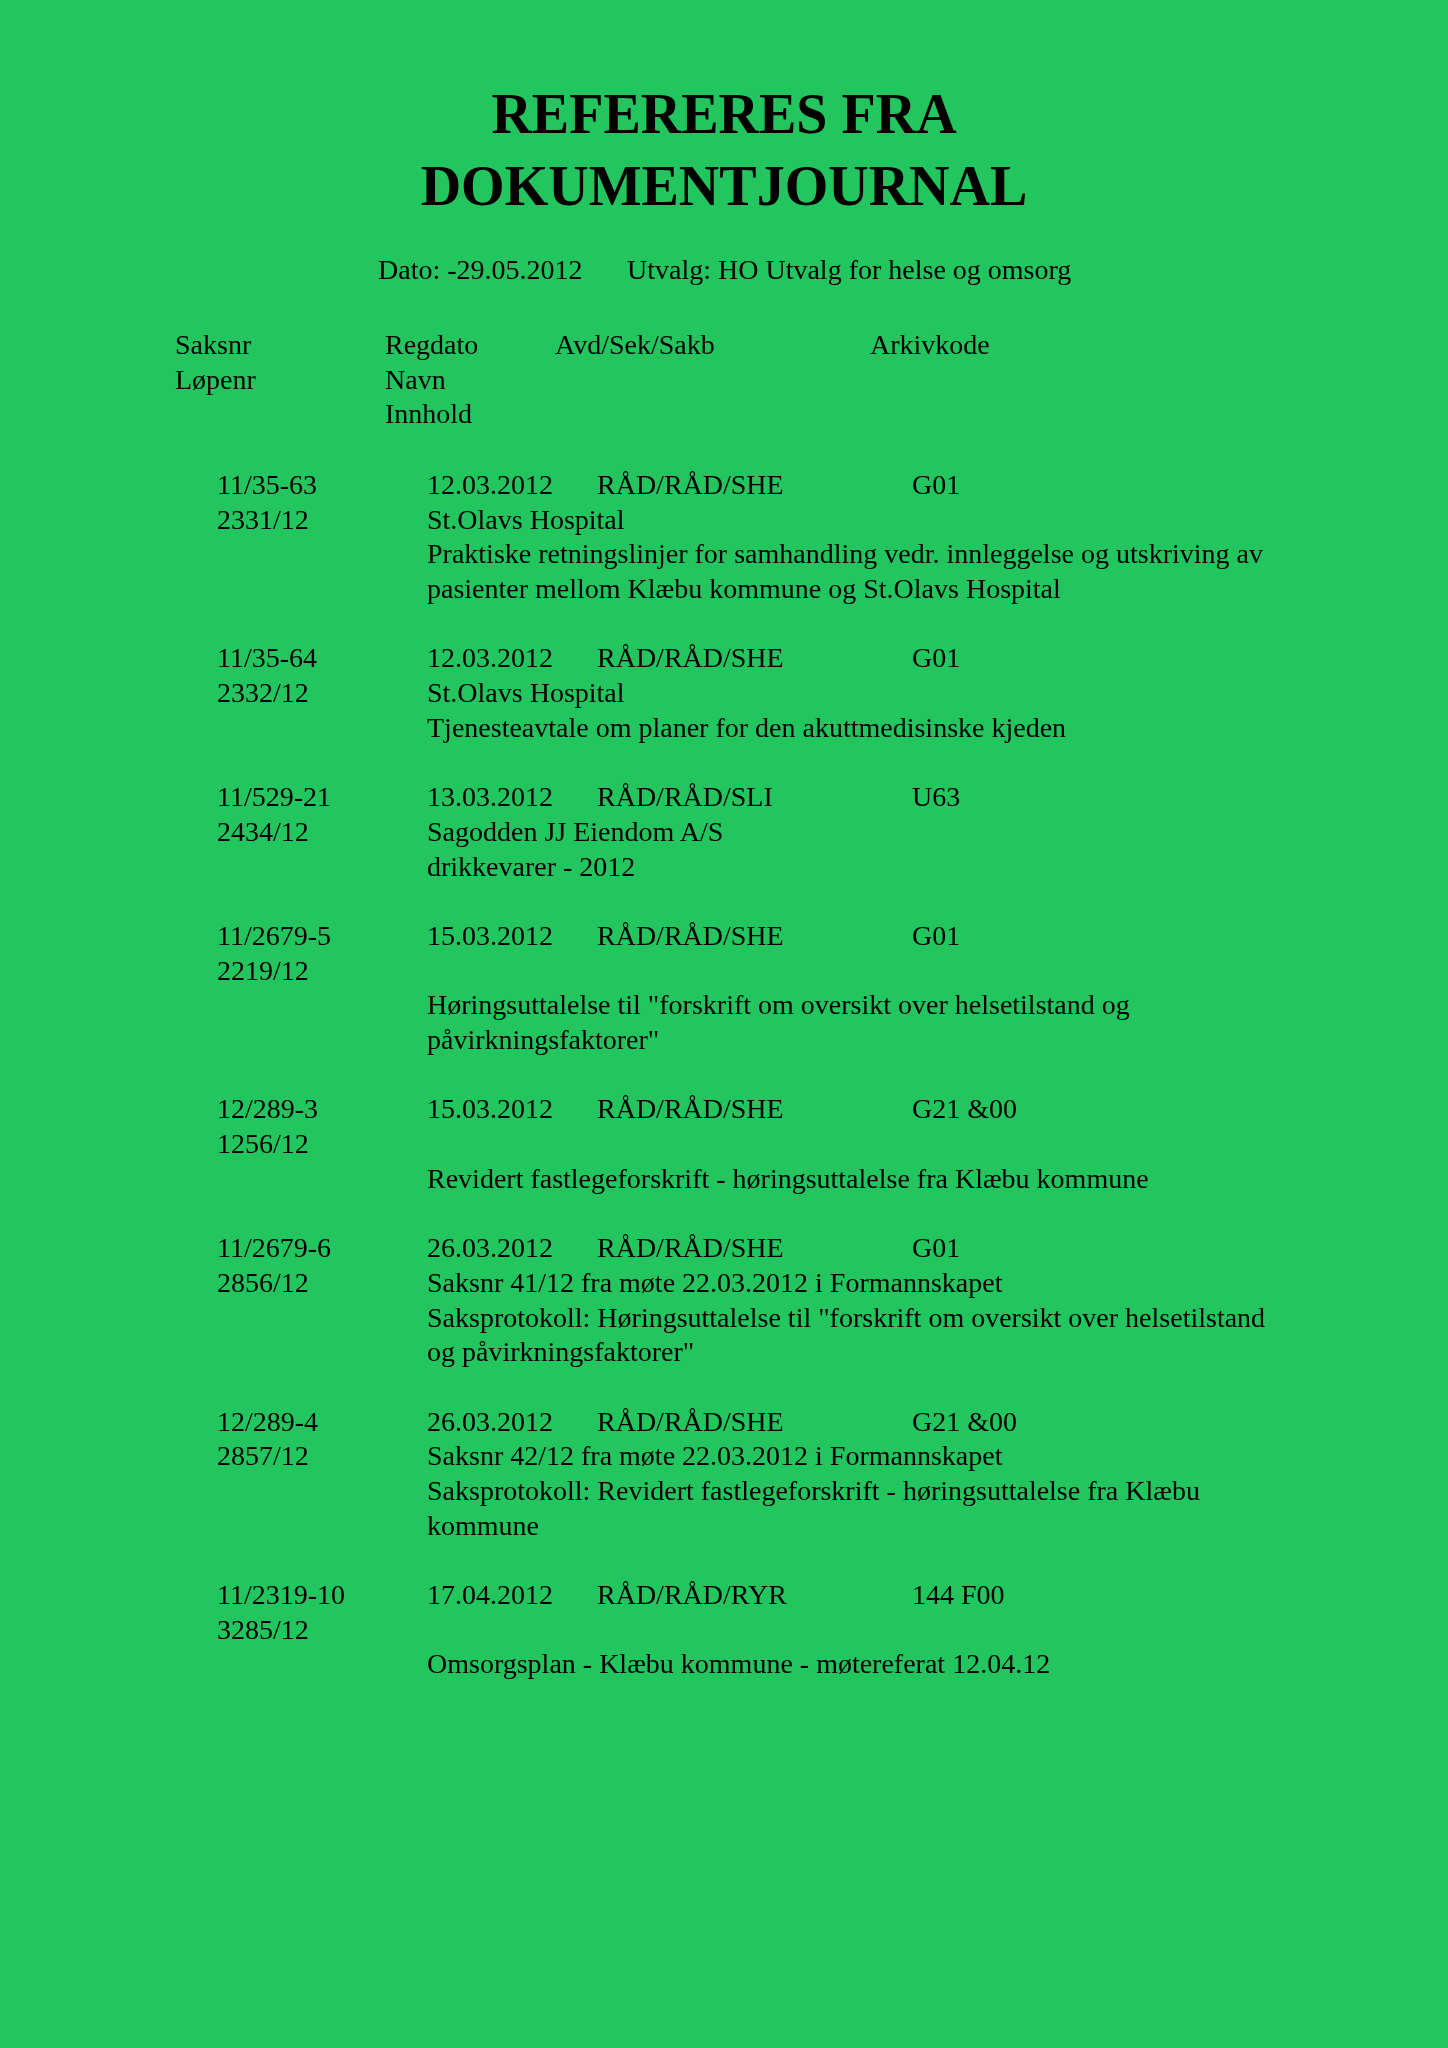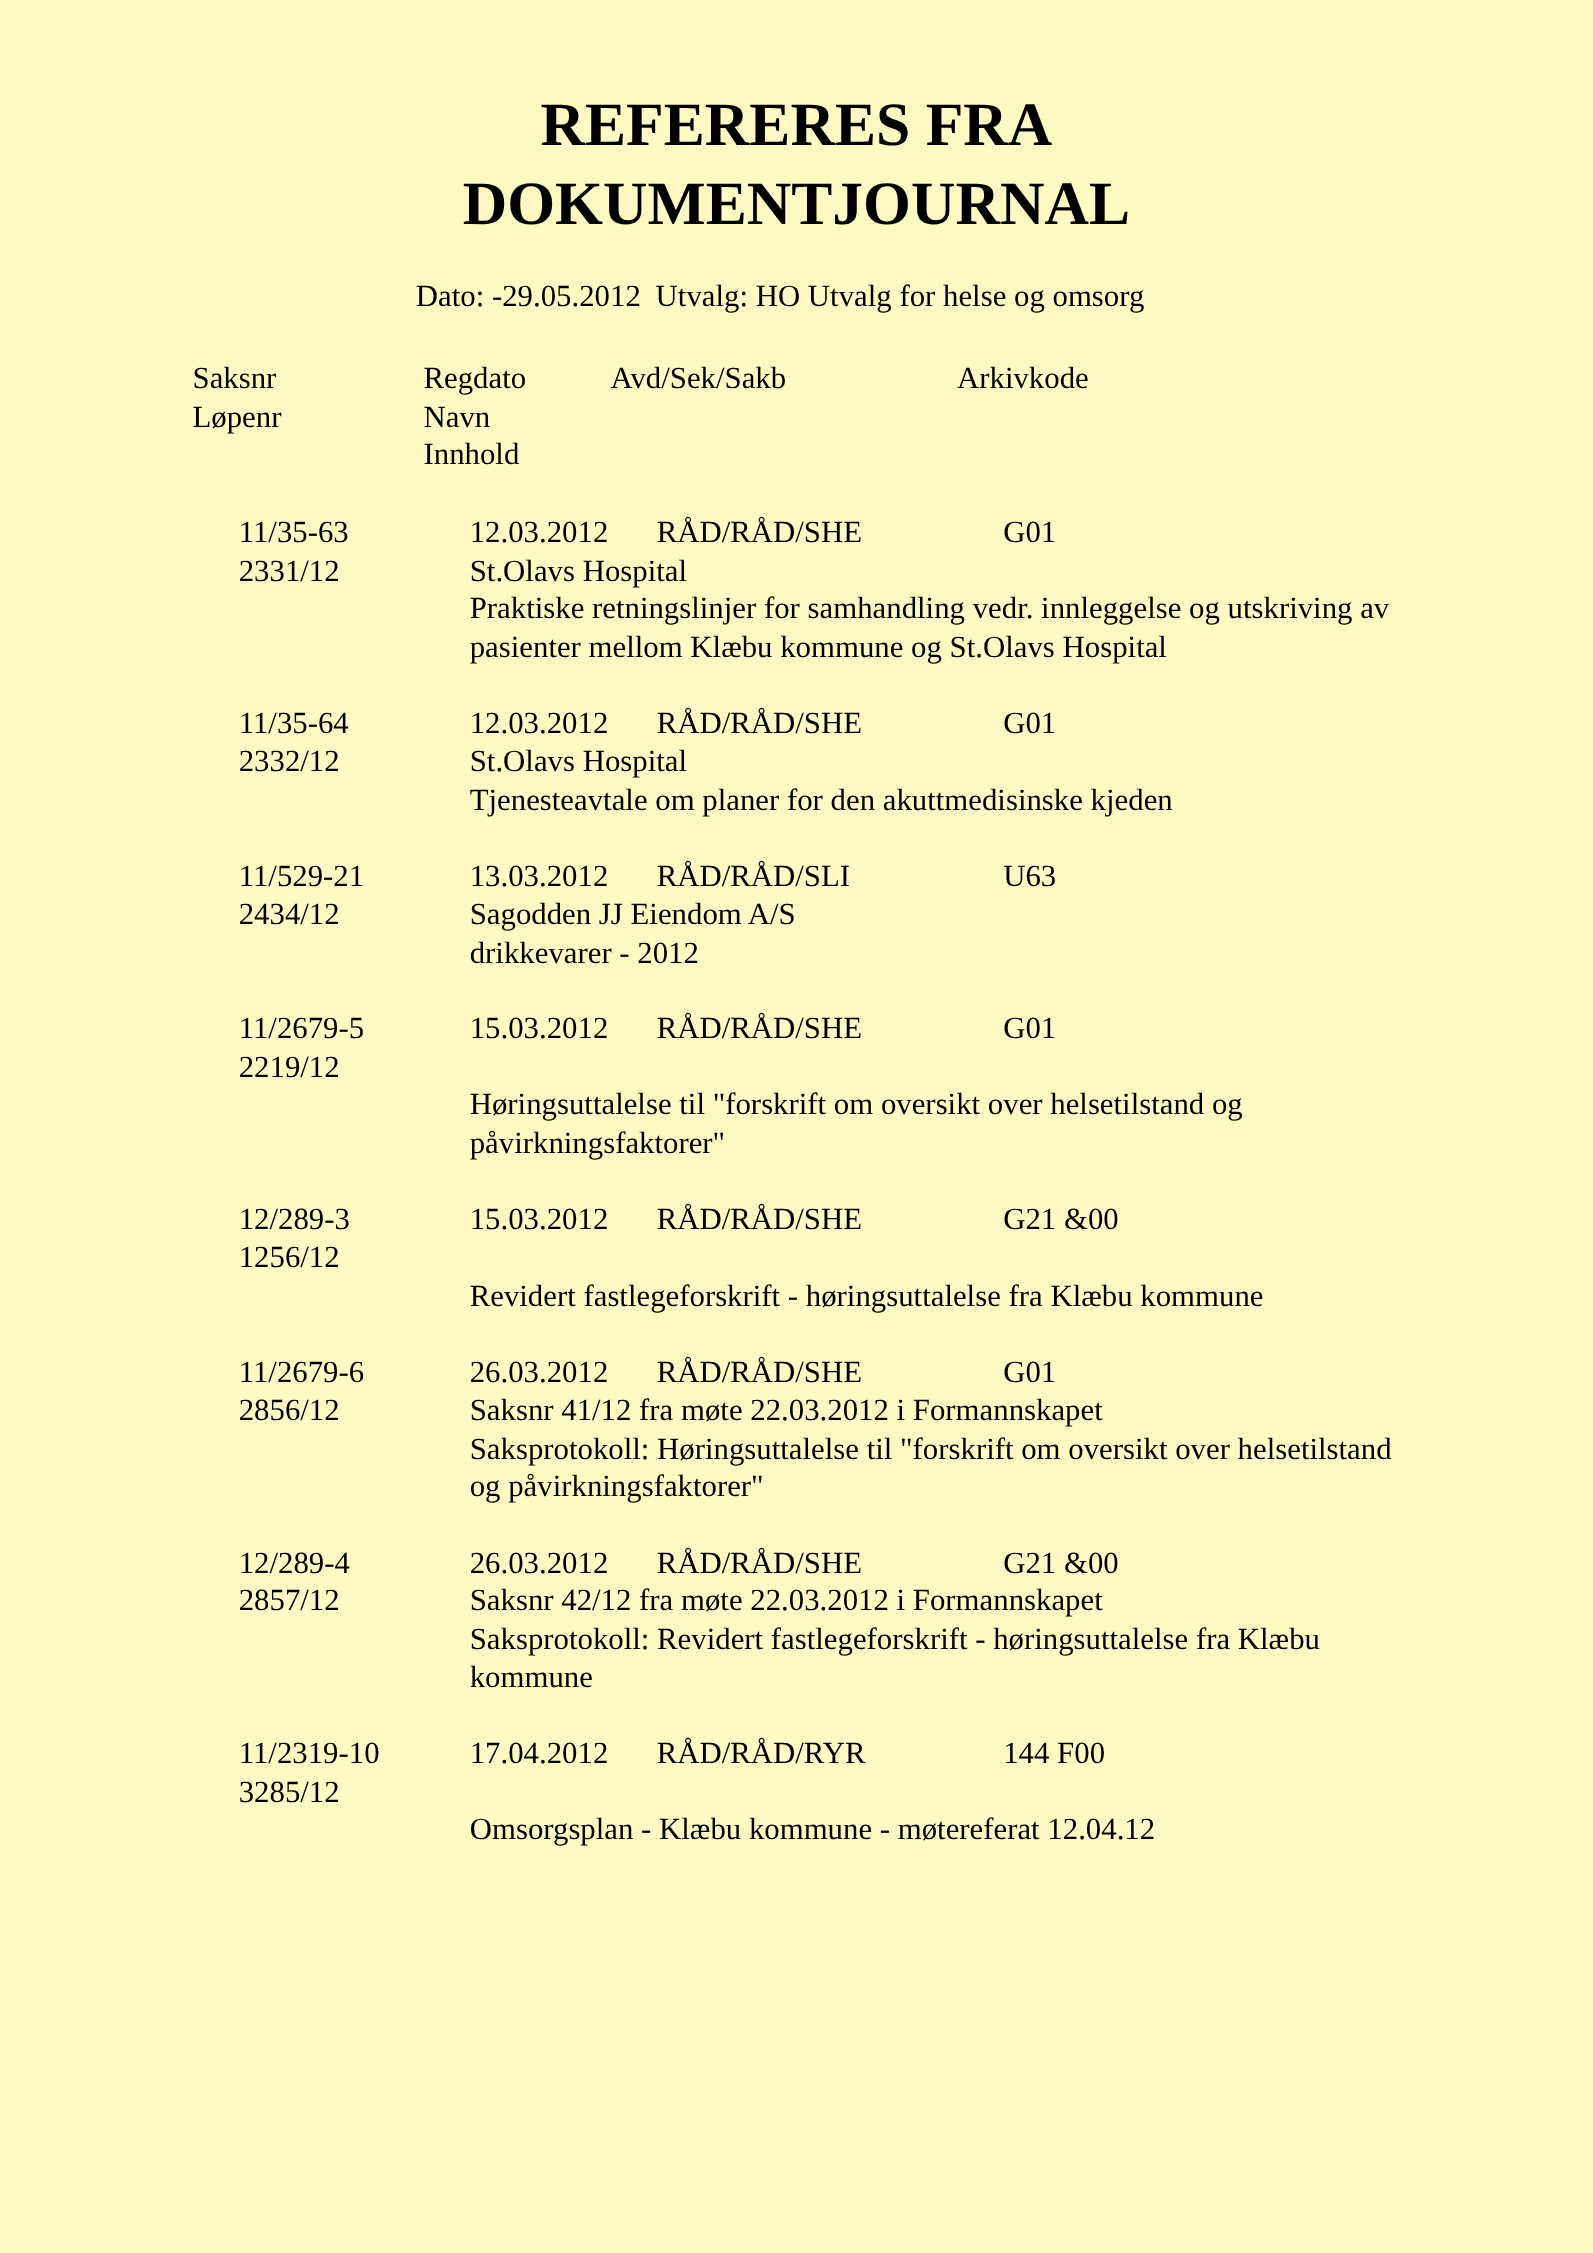--- a/index.html
+++ b/index.html
@@ -8,21 +8,21 @@
     height: 2048px;
     background: #ffffff;
     color: #000000;
     font-family: "Liberation Serif", "DejaVu Serif", serif;
     font-size: 28px;
   }
   .page {
     position: relative;
     width: 1448px;
     height: 2048px;
-    background: #fef9c3;
+    background: #22c55e;
     overflow: hidden;
   }
   .doc-title {
     position: absolute;
     top: 78px;
     left: 0;
     width: 100%;
     text-align: center;
     font-weight: bold;
     font-size: 56px;
@@ -31,21 +31,21 @@
   .dateline {
     position: absolute;
     top: 252px;
     left: 0;
     width: 100%;
     height: 35px;
     line-height: 35px;
     white-space: nowrap;
   }
   .dateline .dato   { position: absolute; left: 378px; }
-  .dateline .utvalg { position: absolute; left: 596px; }
+  .dateline .utvalg { position: absolute; left: 627px; }
   .headers { position: absolute; top: 328px; left: 0; width: 100%; }
   .entries { position: absolute; top: 468px; left: 0; width: 100%; padding-left: 42px; }
   .row {
     position: relative;
     height: 34.7px;
     line-height: 34.7px;
     white-space: nowrap;
   }
   .c1 { position: absolute; left: 175px; }
   .c2 { position: absolute; left: 385px; }

